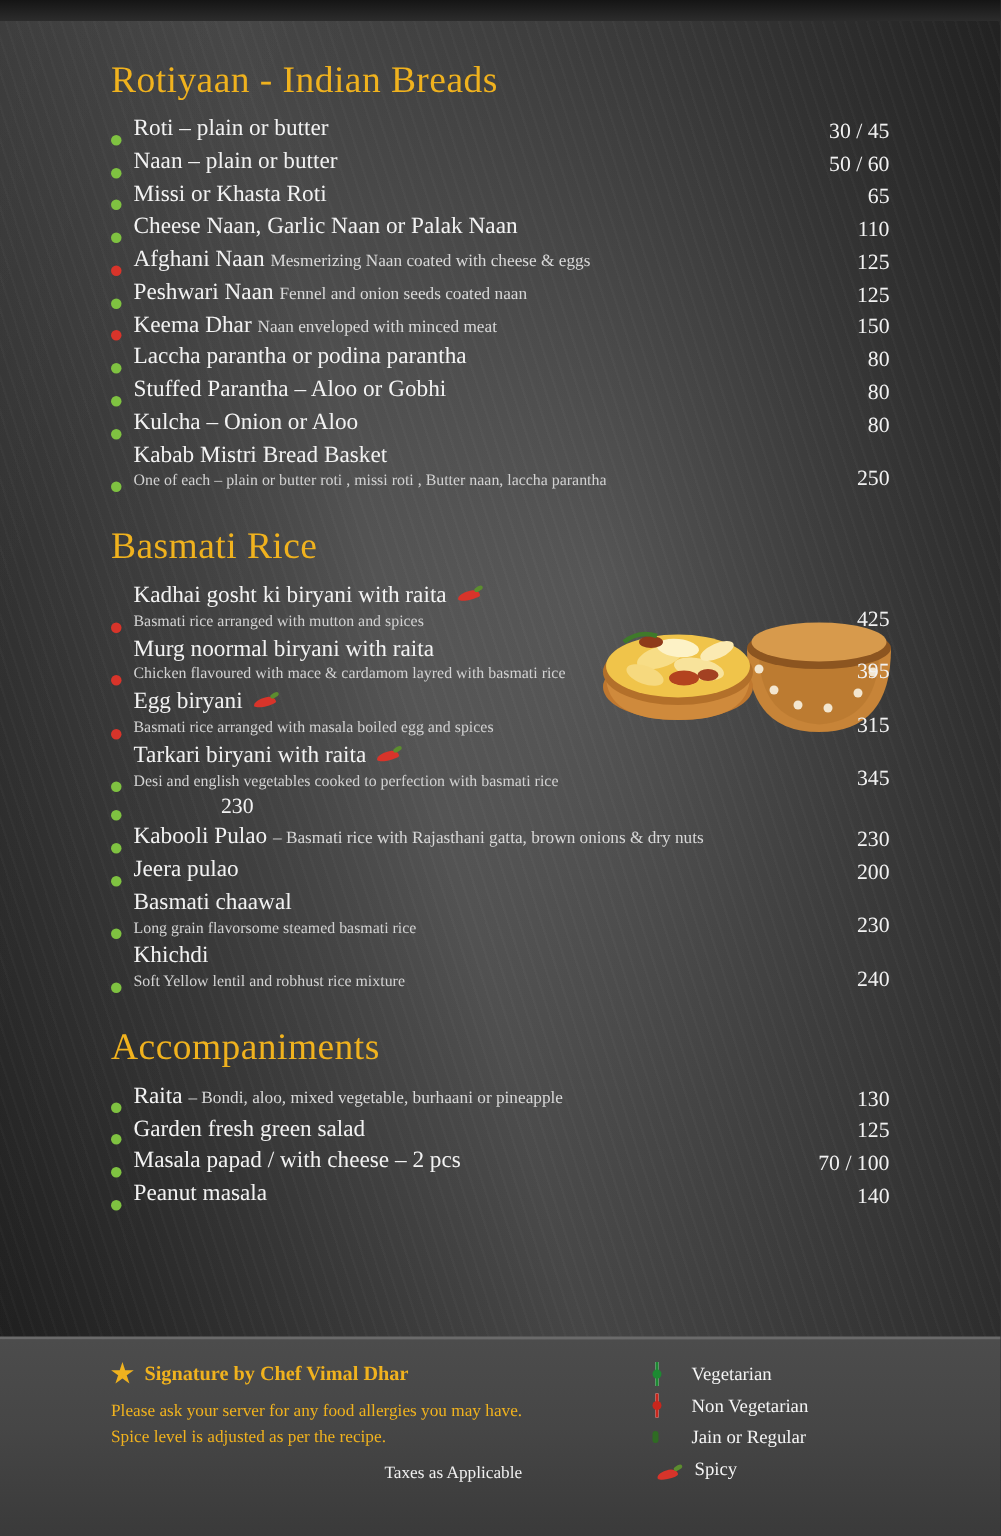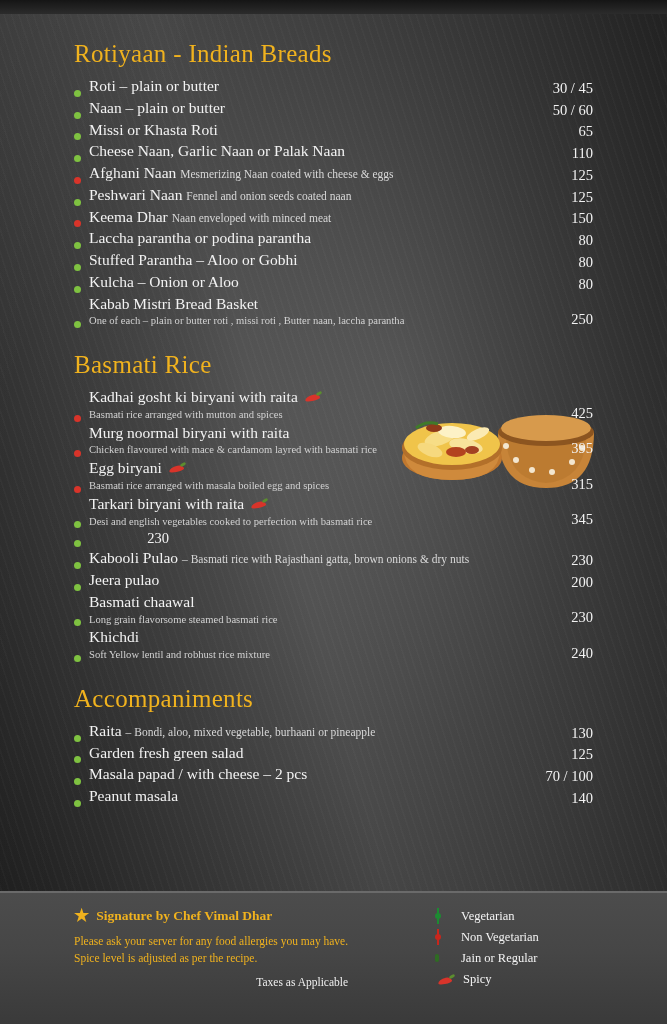--- a/index.html
+++ b/index.html
@@ -134,21 +134,21 @@
   }
   .star{color:#f0b21e;font-size:17px;margin-right:7px;line-height:1;}
   .note{
     color:#f0b21e;
     font-size:11.5px;
     line-height:1.45;
   }
   .note.white{color:#efefef;margin-top:8px;text-align:right;}
   .legend{min-width:168px;padding-top:2px;}
   .legend-row{
-    display:flex;align-items:center;
+    display:flex;align-items:flex-end;
     margin-bottom:6px;
     color:#f4f4f4;
     font-size:12.5px;
   }
   .legend-ico{
     width:15px;height:15px;
     margin-right:9px;
     flex:0 0 auto;
     position:relative;
     display:inline-block;

